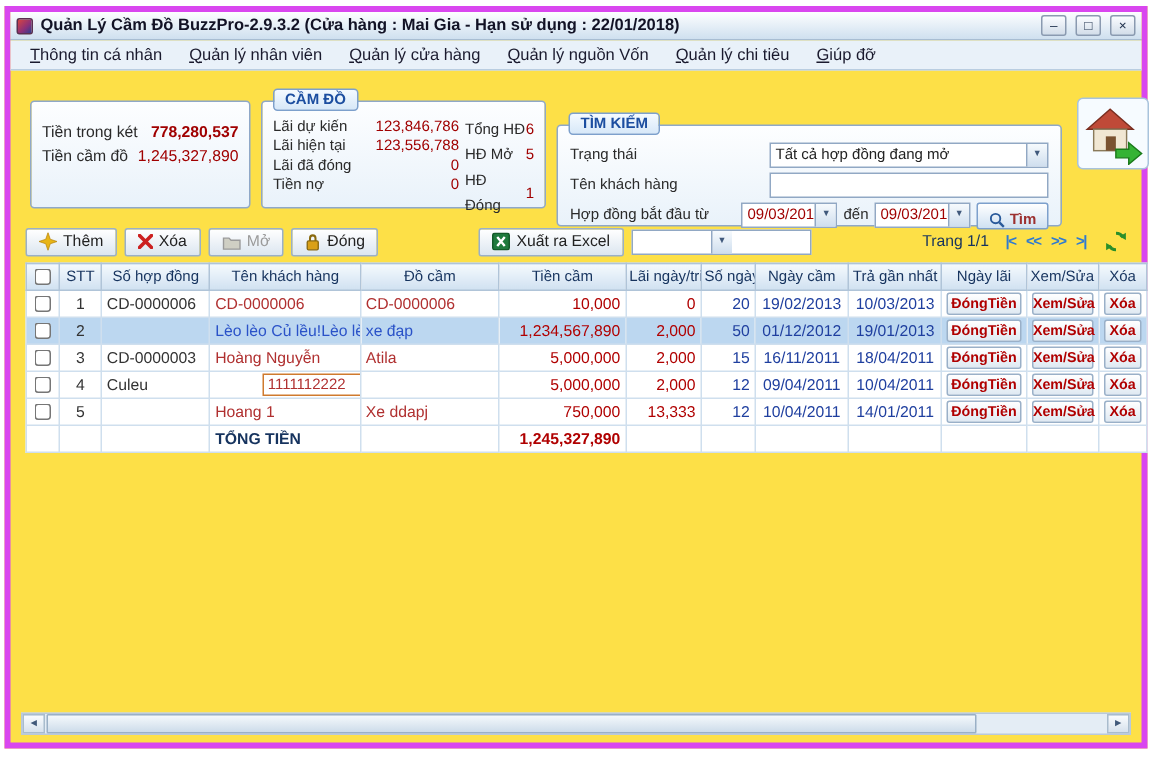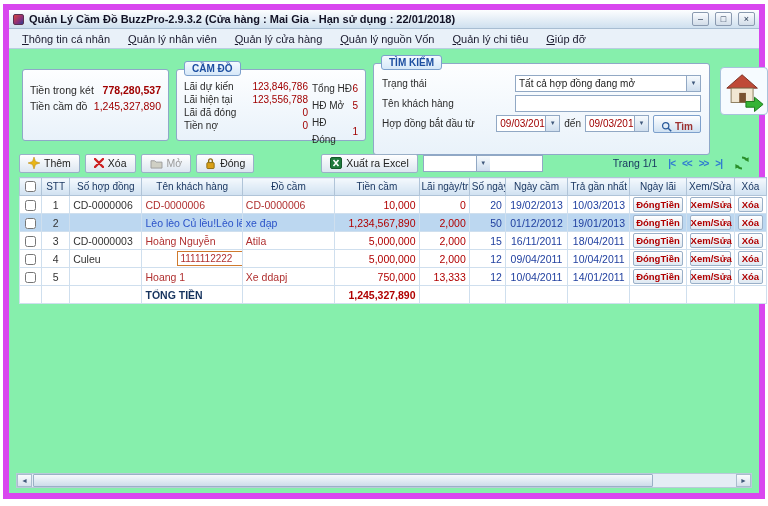--- a/index.html
+++ b/index.html
@@ -1,20 +1,20 @@
 <!DOCTYPE html>
 <html><head>
 <meta charset="utf-8">
 <style>
   * { box-sizing: border-box; margin: 0; padding: 0; }
   html,body { width:768px; height:506px; }
   body { background:#ffffff; font-family:"Liberation Sans", sans-serif; position:relative; overflow:hidden; }
 
   .window { position:absolute; left:3px; top:4px; width:762px; height:495px;
-            background:#86efac; border:6px solid #d946ef; }
+            background:#fde047; border:4px solid #d946ef; }
 
   
   .titlebar { height:19px; background:linear-gradient(#fdfeff,#cfe0ef);
               border-bottom:1px solid #a8bdd2; display:flex; align-items:center;
               padding:0 4px; gap:5px; }
   .title-icon { width:11px; height:11px; flex:0 0 11px;
                 background:linear-gradient(135deg,#d8453f 0%, #8a2f7a 60%, #2c3f8f 100%);
                 border:1px solid #5a3050; border-radius:2px; }
   .title-text { flex:1; font-size:11px; font-weight:bold; color:#121225;
                 white-space:nowrap; overflow:hidden; }
@@ -33,21 +33,21 @@
   
   .panel { position:absolute; border:1px solid #8fa8c8; border-radius:3px;
            background:linear-gradient(#fdfeff,#e9f2fa); }
   .panel-legend { position:absolute; top:-9px; left:7px;
                   background:linear-gradient(#f4faff,#d7e8f8); border:1px solid #7da0cc;
                   border-radius:3px; padding:1px 7px; font-size:10px; font-weight:bold;
                   color:#1c4ea0; white-space:nowrap; }
   #panel-info { left:13px; top:20px; width:147px; height:72px; padding:12px 7px 3px; }
   #panel-pawn { left:167px; top:20px; width:190px; height:72px; padding:10px 7px 3px;
                 display:flex; gap:4px; }
-  #panel-search { left:364px; top:14px; width:337px; height:92px; padding:10px 8px 3px; }
+  #panel-search { left:364px; top:36px; width:337px; height:68px; padding:10px 8px 3px; }
 
   .kv { display:flex; justify-content:space-between; align-items:center;
         font-size:10.5px; line-height:16px; }
   .kv .k { color:#2a2a2a; }
   .kv .v { color:#a00000; }
   .kv .v.bold { font-weight:bold; }
 
   .pawn-left { width:124px; }
   .pawn-left .kv { font-size:10px; line-height:13px; }
   .pawn-right { flex:1; }

